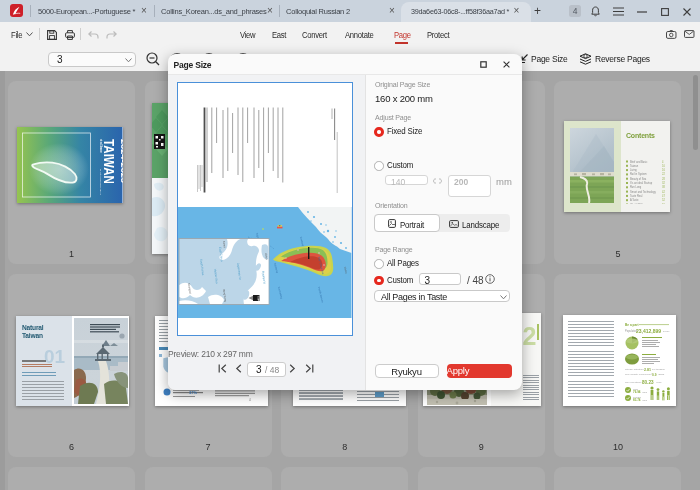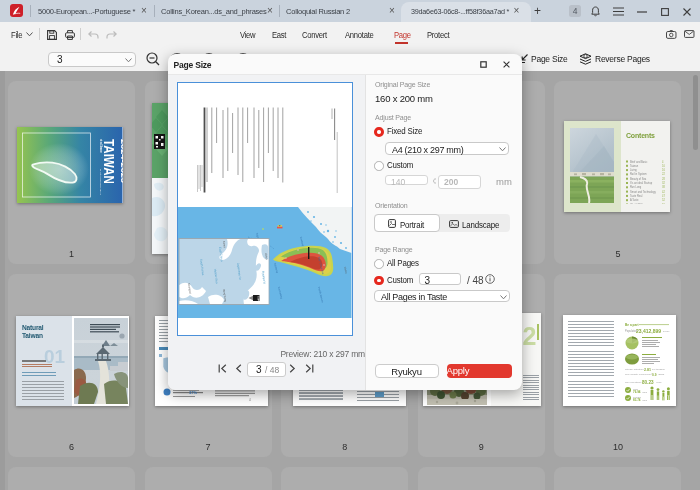--- a/index.html
+++ b/index.html
@@ -671,21 +671,21 @@
             <text transform="translate(87,46) rotate(82)">China</text>
           </g>
           <g transform="translate(74,91)">
             <path d="M-3.5,0 L1.5,-2.5 L1.5,2.5 Z" fill="#8a8a8a"></path>
             <rect x="1" y="-3" width="6.5" height="6" fill="#1a1a1a"></rect>
             <text transform="translate(5.2,-2) rotate(82)" font-size="2.6" fill="#ffffff" font-family="Liberation Sans">Taiwan</text>
           </g>
         </g>
       </svg>
     </div>
-    <div class="abs" style="left:0;top:273.5px;width:197px;text-align:right;font-size:8.5px;letter-spacing:-0.2px;color:#666;">Preview: 210 x 297 mm</div>
+    <div class="abs" style="left:0;top:273.5px;width:197px;text-align:left;font-size:8.5px;letter-spacing:-0.2px;color:#666;">Preview: 210 x 297 mm</div>
 
     <svg class="abs" style="left:50px;top:289px" width="9" height="9" viewBox="0 0 9 9">
         <path d="M1.2,0.5 V8.5 M7.8,0.8 L3.8,4.5 L7.8,8.2" fill="none" stroke="#444" stroke-width="1.2"></path>
       </svg>
     <svg class="abs" style="left:67px;top:289px" width="7" height="9" viewBox="0 0 7 9">
         <path d="M5.8,0.8 L1.8,4.5 L5.8,8.2" fill="none" stroke="#444" stroke-width="1.2"></path>
       </svg>
     <div class="abs" style="left:79px;top:287px;width:37px;height:13px;background:#fff;border:1px solid #ccc;border-radius:3px;">
       <span class="abs" style="left:8px;top:1px;font-size:10px;color:#222;">3</span>
       <span class="abs" style="left:17px;top:2px;font-size:8.5px;color:#888;">/ 48</span>
@@ -697,35 +697,29 @@
         <path d="M7.8,0.5 V8.5 M1.2,0.8 L5.2,4.5 L1.2,8.2" fill="none" stroke="#444" stroke-width="1.2"></path>
       </svg>
   </div>
 
   <div class="abs" style="left:198px;top:21px;width:155px;height:315px;">
     <div class="abs glabel" style="left:9px;top:5px;">Original Page Size</div>
     <div class="abs" style="left:9px;top:17.5px;font-size:9.5px;letter-spacing:-0.2px;color:#1a1a1a;">160 x 200 mm</div>
     <div class="abs glabel" style="left:9px;top:38px;">Adjust Page</div>
     <div class="abs radio on" style="left:8px;top:52px;"></div>
     <div class="abs dtext" style="left:21px;top:50.5px;">Fixed Size</div>
-    <div class="abs select" style="left:19px;top:66.5px;width:124px;height:13px;">
-      <div class="abs" style="left:6px;top:2px;font-size:9px;letter-spacing:-0.3px;color:#222;">A4 (210 x 297 mm)</div>
-      <svg class="abs" style="left:113px;top:4.5px" width="7" height="5" viewBox="0 0 7 5">
-          <path d="M0.5,0.5 L3.5,3.8 L6.5,0.5" fill="none" stroke="#777" stroke-width="1"></path>
-        </svg>
-    </div>
     <div class="abs radio off" style="left:8px;top:86px;"></div>
     <div class="abs dtext" style="left:21px;top:84.5px;">Custom</div>
     <div class="abs input" style="left:19px;top:100px;width:43px;height:10px;">
       <span class="abs" style="left:5px;top:0.5px;font-size:8.5px;color:#b8b8b8;">140</span>
     </div>
     <svg class="abs" style="left:67px;top:102.5px" width="9" height="6" viewBox="0 0 9 6">
       <path d="M3,1 H2.2 C1,1 0.6,2 0.6,3 C0.6,4 1,5 2.2,5 H3 M6,1 H6.8 C8,1 8.4,2 8.4,3 C8.4,4 8,5 6.8,5 H6" fill="none" stroke="#b0b0b0" stroke-width="0.9"></path>
     </svg>
-    <div class="abs input" style="left:72px;top:100px;width:43px;height:14px;font-weight:bold;">
+    <div class="abs input" style="left:82px;top:100px;width:43px;height:22px;font-weight:bold;">
       <span class="abs" style="left:5px;top:0.5px;font-size:8.5px;color:#b8b8b8;">200</span>
     </div>
     <div class="abs" style="left:130px;top:100.5px;font-size:9.5px;color:#9a9a9a;">mm</div>
     <div class="abs glabel" style="left:9px;top:125.5px;">Orientation</div>
     <div class="abs" style="left:8px;top:139px;width:136px;height:18px;background:#ededed;border-radius:4px;"></div>
     <div class="abs" style="left:8px;top:139px;width:66px;height:18px;background:#fff;border:1px solid #c9c9c9;border-radius:4px;box-sizing:border-box;"></div>
     <svg class="abs" style="left:22px;top:143.5px" width="8" height="9" viewBox="0 0 8 9">
       <rect x="0.6" y="0.6" width="6.8" height="7.8" rx="1" fill="none" stroke="#333" stroke-width="1"></rect>
       <circle cx="3" cy="3" r="0.8" fill="#333"></circle>
         <path d="M1.5,6.5 L3.5,4.5 L5,6 L6,5 L6.8,6" fill="none" stroke="#333" stroke-width="0.7"></path>

